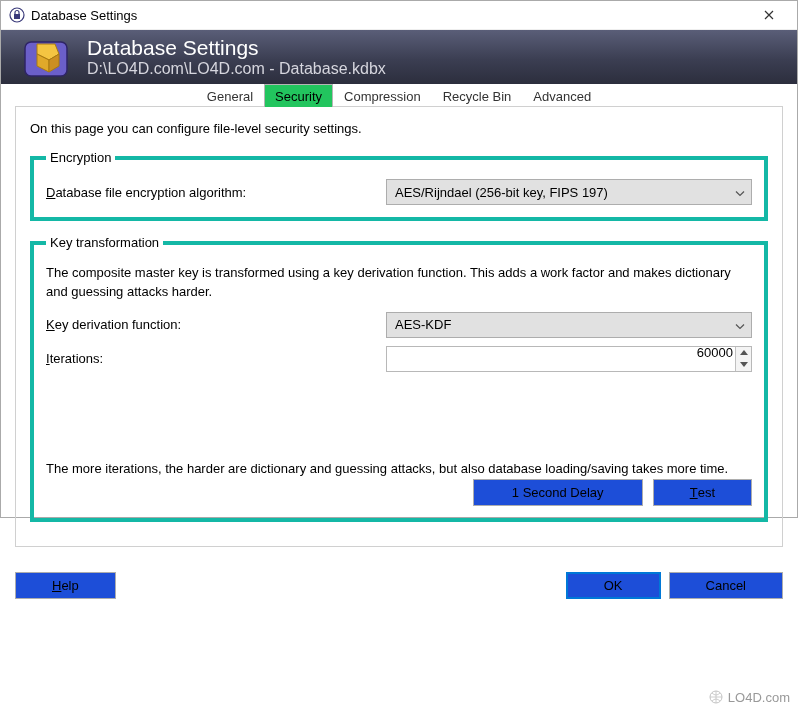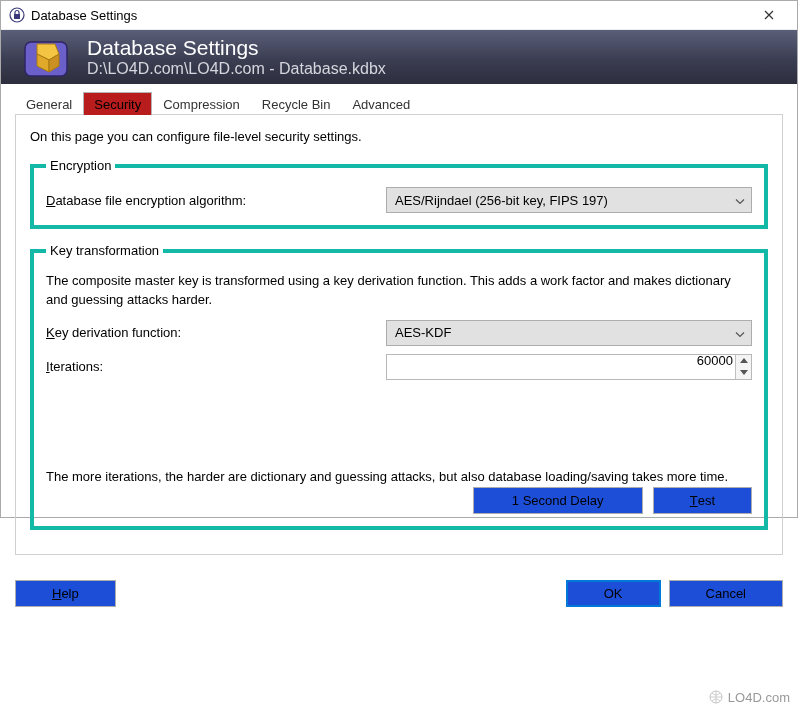--- a/index.html
+++ b/index.html
@@ -10,23 +10,23 @@
     .title-text { flex: 0 0 auto; }
     .title-spacer { flex: 1; }
     .close-btn { width: 40px; height: 28px; display: flex; align-items: center; justify-content: center; cursor: default; }
     .close-btn svg { width: 10px; height: 10px; }
     .banner { height: 82px; background: linear-gradient(180deg, #5a5e78 0%, #3b3e52 55%, #2c2e3d 100%); display: flex; align-items: center; padding-left: 18px; position: relative; }
     .banner-icon { width: 54px; height: 54px; margin-right: 14px; }
     .banner-text { color: #fff; }
     .banner-title { font-size: 21px; font-weight: 400; line-height: 1.1; }
     .banner-sub { font-size: 16px; color: #d6d6de; }
     .orange-bar { height: 2px; background: linear-gradient(90deg, #ffb74d, #ff9800, #ffb74d); }
-    .tabs { display: flex; margin: 8px 14px 0 14px; }
+    .tabs { display: flex; margin: 0 14px 0 14px; justify-content: center; }
     .tab { padding: 4px 10px 3px 10px; border: 1px solid transparent; border-bottom: none; cursor: default; position: relative; }
-    .tab.active { background: #b91c1c; border-color: #b5b5b5; z-index: 2; }
+    .tab.active { background: #22c55e; border-color: #b5b5b5; z-index: 2; }
     .tab:not(.active) { color: #333; }
     .panel { border: 1px solid #d0d0d0; margin: 0 14px 14px 14px; padding: 14px 14px 10px 14px; flex: 1; position: relative; top: -1px; }
     .intro { margin-bottom: 14px; }
     fieldset { border: 4px solid #14b8a6; margin-bottom: 14px; padding: 14px 12px 12px 12px; }
     legend { padding: 0 4px; }
     .row { display: flex; align-items: center; margin-bottom: 8px; }
     .row:last-child { margin-bottom: 0; }
     .row-label { width: 340px; flex: 0 0 auto; }
     .udl { text-decoration: underline; }
     .select { flex: 1; height: 26px; border: 1px solid #adadad; background: #e1e1e1; padding: 0 24px 0 8px; position: relative; display: flex; align-items: center; cursor: default; }

